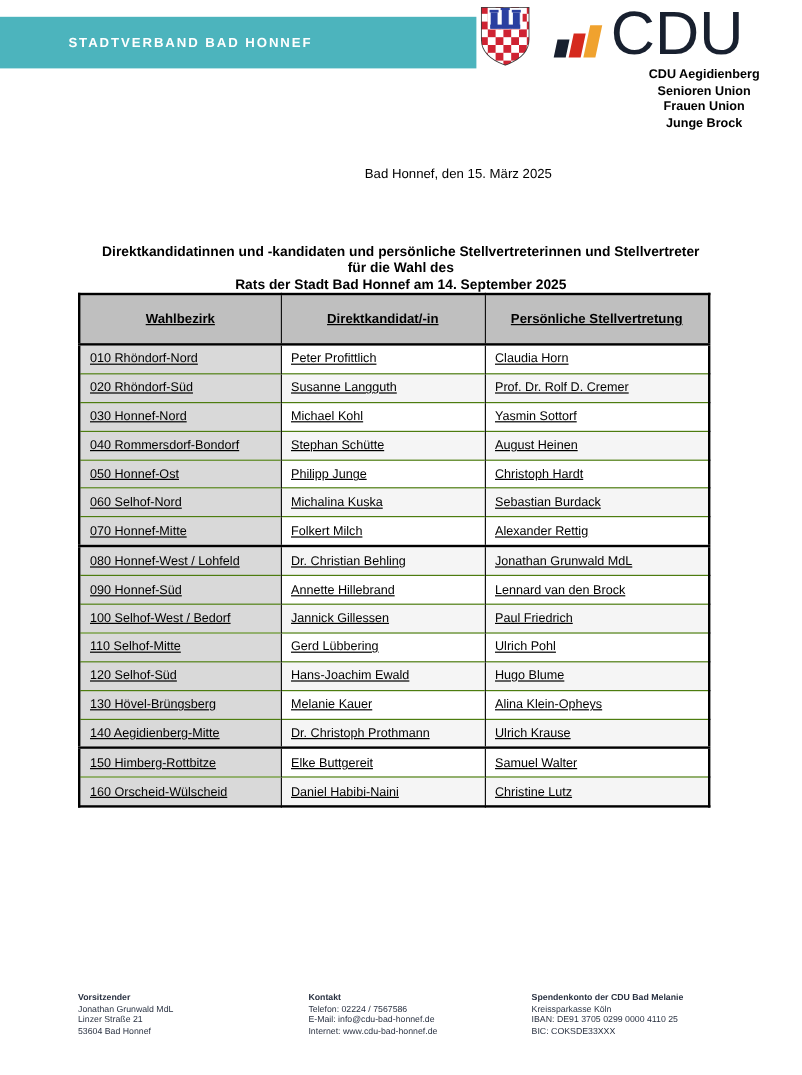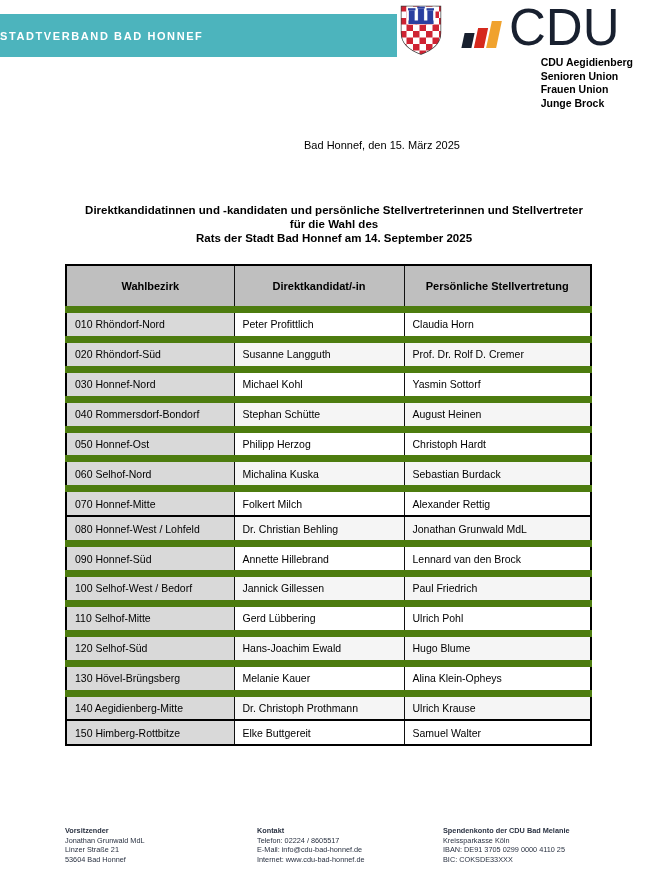--- a/index.html
+++ b/index.html
@@ -8,62 +8,64 @@
     font-family:"Liberation Sans",sans-serif;color:#000;overflow:hidden;
     margin:0 auto;
   }
   
   .banner{
     position:absolute;left:0;top:14px;width:397px;height:43px;
     background:var(--banner_bg,#4cb4bd);display:flex;align-items:center;
   }
   .banner span{
     color:#fff;font-weight:bold;font-size:11px;letter-spacing:1.6px;
+    padding-left:57px;
   }
   .crest{position:absolute;left:400px;top:5px;width:42px;height:51px;}
   .cdu-logo{
     position:absolute;left:463px;top:8px;height:40px;
     display:flex;align-items:flex-end;
   }
   .cdu-logo .bar{display:inline-block;margin-right:3px;transform:skewX(-12deg);}
   .cdu-logo .bar.b1{width:10px;height:15px;background:var(--logo_dark,#18202f);}
   .cdu-logo .bar.b2{width:10px;height:20px;background:var(--logo_red,#d5291d);}
   .cdu-logo .bar.b3{width:10px;height:27px;background:var(--logo_orange,#f0a22e);}
   .cdu-logo .cdu-text{
     font-size:51px;font-weight:400;line-height:40px;color:var(--logo_dark,#18202f);
     margin-left:7px;letter-spacing:0px;
   }
   .org-list{
-    position:absolute;right:35px;top:56px;text-align:left;
+    position:absolute;right:35px;top:56px;text-align:center;
     font-weight:bold;font-size:10.5px;line-height:13.7px;
   }
   
   .date-line{
     position:absolute;top:139px;left:0;width:100%;
     text-align:center;font-size:11px;margin-left:48px;
   }
   .doc-title{
     position:absolute;top:204px;left:0;width:100%;
     text-align:center;font-weight:bold;font-size:11.5px;line-height:13.8px;
   }
   
   table.cand{
-    position:absolute;left:65px;top:264px;width:525px;
+    position:absolute;left:65px;top:244px;width:525px;
     border-collapse:collapse;table-layout:fixed;
     border:2px solid #000;
+    text-decoration:underline;
   }
   table.cand th{
     height:38px;background:var(--header_row_bg,#bfbfbf);
     font-weight:bold;font-size:11px;text-align:center;
     border-left:1.5px solid #111;border-bottom:2.5px solid #000;
   }
   table.cand th:first-child{border-left:none;}
   table.cand td{
     height:22.9px;font-size:10.5px;padding:0 2px 0 8px;vertical-align:middle;
-    border-left:1.5px solid #111;border-top:7px solid #4d7c0f;
+    border-left:1.5px solid #111;border-top:1px solid #4d7c0f;
     white-space:nowrap;overflow:hidden;
   }
   table.cand td:first-child{border-left:none;}
   table.cand td.c0{background:var(--col1_bg,#d9d9d9);}
   table.cand tr.alt td.c1,table.cand tr.alt td.c2{background:var(--alt_row_bg,#f5f5f5);}
   table.cand tr.thick td{border-top:2.5px solid #000;}
   table.cand col.w0{width:168px;}
   table.cand col.w1{width:170px;}
   table.cand col.w2{width:187px;}
   
@@ -164,21 +166,21 @@
           <td class="c1">Michael Kohl</td>
           <td class="c2">Yasmin Sottorf</td>
         </tr>
         <tr class="alt">
           <td class="c0">040 Rommersdorf-Bondorf</td>
           <td class="c1">Stephan Schütte</td>
           <td class="c2">August Heinen</td>
         </tr>
         <tr>
           <td class="c0">050 Honnef-Ost</td>
-          <td class="c1">Philipp Herzog</td>
+          <td class="c1">Philipp Junge</td>
           <td class="c2">Christoph Hardt</td>
         </tr>
         <tr class="alt">
           <td class="c0">060 Selhof-Nord</td>
           <td class="c1">Michalina Kuska</td>
           <td class="c2">Sebastian Burdack</td>
         </tr>
         <tr>
           <td class="c0">070 Honnef-Mitte</td>
           <td class="c1">Folkert Milch</td>
@@ -216,34 +218,39 @@
         </tr>
         <tr class="alt">
           <td class="c0">140 Aegidienberg-Mitte</td>
           <td class="c1">Dr. Christoph Prothmann</td>
           <td class="c2">Ulrich Krause</td>
         </tr>
         <tr class="thick">
           <td class="c0">150 Himberg-Rottbitze</td>
           <td class="c1">Elke Buttgereit</td>
           <td class="c2">Samuel Walter</td>
+        </tr>
+        <tr class="alt">
+          <td class="c0">160 Orscheid-Wülscheid</td>
+          <td class="c1">Daniel Habibi-Naini</td>
+          <td class="c2">Christine Lutz</td>
         </tr>
       </tbody>
   </table>
 
   <div class="footer">
     <div class="fcol f0">
       <div class="fhead">Vorsitzender</div>
       <div>Jonathan Grunwald MdL</div>
       <div>Linzer Straße 21</div>
       <div>53604 Bad Honnef</div>
     </div>
     <div class="fcol f1">
       <div class="fhead">Kontakt</div>
-      <div>Telefon: 02224 / 8605517</div>
+      <div>Telefon: 02224 / 7567586</div>
       <div>E-Mail: info@cdu-bad-honnef.de</div>
       <div>Internet: www.cdu-bad-honnef.de</div>
     </div>
     <div class="fcol f2">
       <div class="fhead">Spendenkonto der CDU Bad Melanie</div>
       <div>Kreissparkasse Köln</div>
       <div>IBAN: DE91 3705 0299 0000 4110 25</div>
       <div>BIC: COKSDE33XXX</div>
     </div>
   </div>

